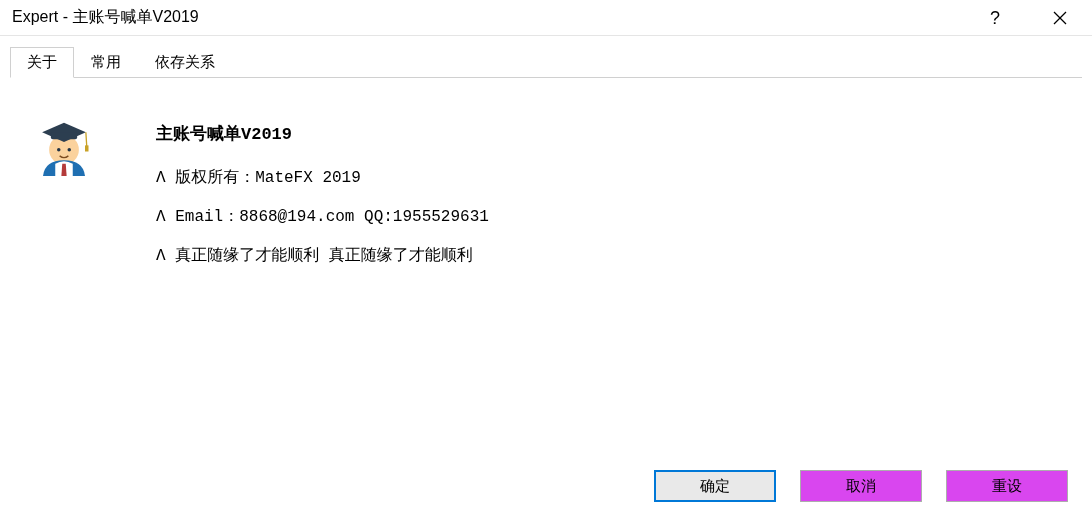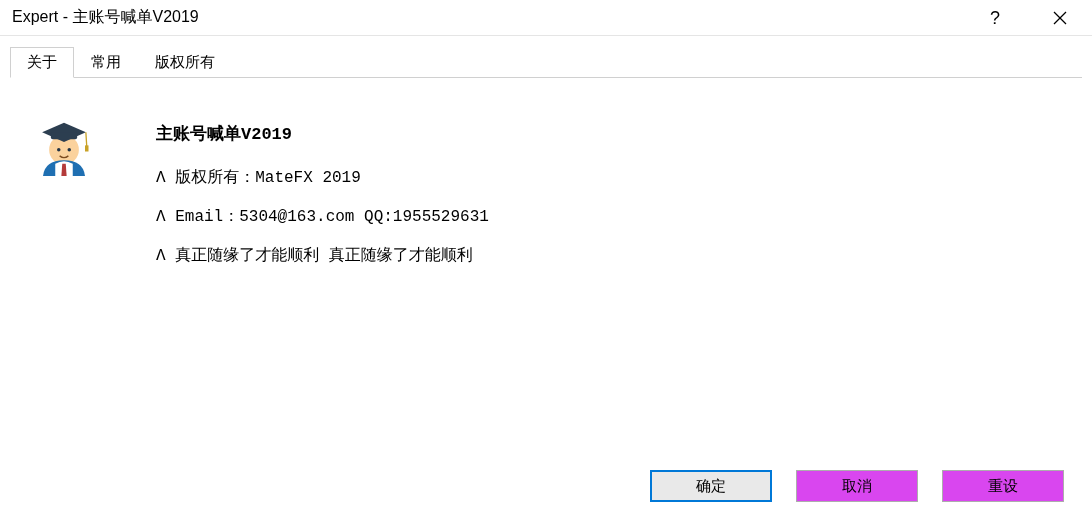--- a/index.html
+++ b/index.html
@@ -97,24 +97,24 @@
     }
     .line {
       font-size: 16px;
       margin-bottom: 18px;
       font-weight: normal;
     }
     .footer {
       position: absolute;
       bottom: 0;
       left: 0;
-      right: 0;
+      right: 12px;
       display: flex;
       justify-content: flex-end;
-      padding: 10px 28px 12px 14px;
+      padding: 10px 12px 12px 14px;
       gap: 24px;
     }
     .btn {
       min-width: 122px;
       height: 32px;
       border: 1px solid #adadad;
       background: #d946ef;
       font-size: 15px;
       font-family: inherit;
       cursor: pointer;
@@ -144,21 +144,21 @@
         <line x1="13" y1="1" x2="1" y2="13" stroke="#000" stroke-width="1.2"></line>
       </svg>
     </div>
   </div>
 </div>
 
 <div class="tabs-wrap">
   <div class="tabs">
     <div class="tab active">关于</div>
     <div class="tab">常用</div>
-    <div class="tab">版权所有</div>
+    <div class="tab">依存关系</div>
   </div>
 </div>
 
 <div class="content">
   <div class="avatar-box">
     <svg class="avatar" viewBox="0 0 64 64">
 
       <circle cx="32" cy="34" r="17" fill="#fbd29d"></circle>
 
       <polygon points="32,3 7,14 32,25 57,14" fill="#2c3e50"></polygon>
@@ -174,21 +174,21 @@
 
       <circle cx="26" cy="34" r="2" fill="#234"></circle>
       <circle cx="38" cy="34" r="2" fill="#234"></circle>
 
       <path d="M 27 41 Q 32 45 37 41" stroke="#7a4a1f" stroke-width="1.5" fill="none"></path>
     </svg>
   </div>
   <div class="info">
     <div class="heading">主账号喊单V2019</div>
     <div class="line">Λ 版权所有：MateFX 2019</div>
-    <div class="line">Λ Email：5304@163.com  QQ:1955529631</div>
+    <div class="line">Λ Email：8868@194.com  QQ:1955529631</div>
     <div class="line">Λ 真正随缘了才能顺利  真正随缘了才能顺利</div>
   </div>
 </div>
 
 <div class="footer">
   <button class="btn primary">确定</button>
   <button class="btn">取消</button>
   <button class="btn">重设</button>
 </div>
 

